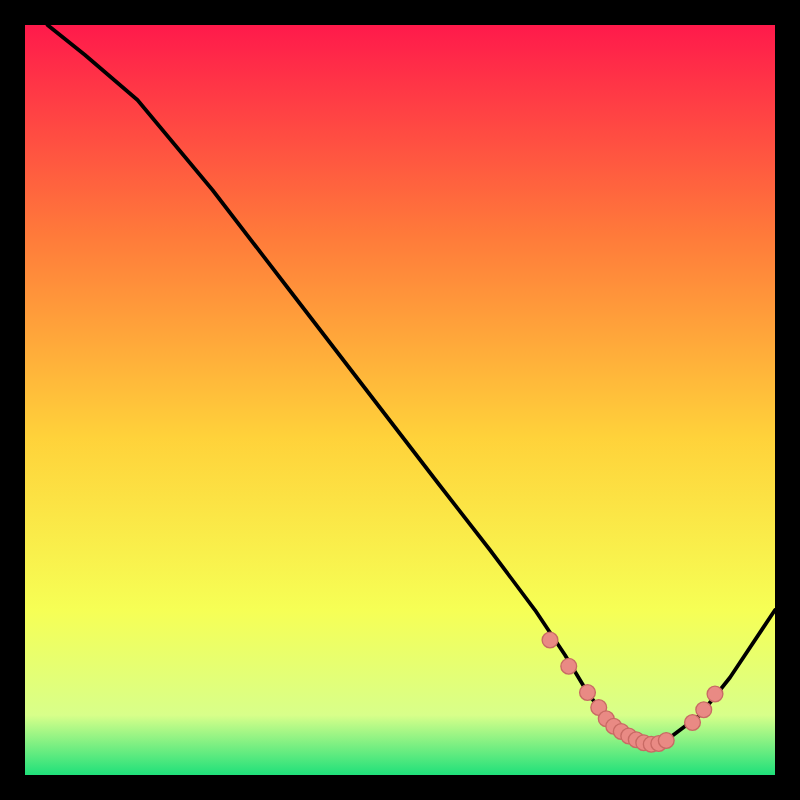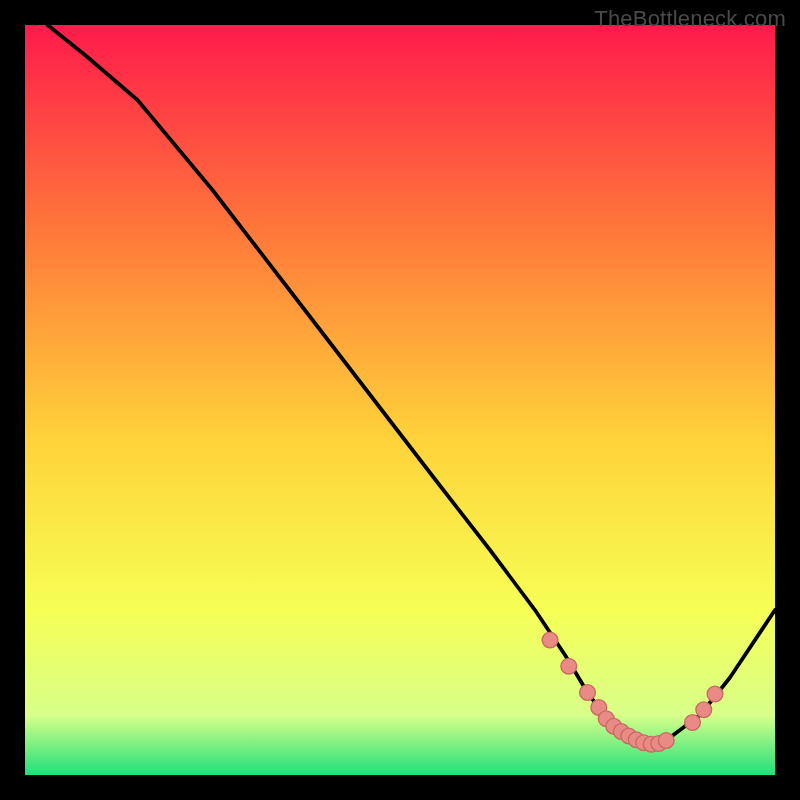--- a/index.html
+++ b/index.html
@@ -43,21 +43,20 @@
     inset: 0;
     width: 100%;
     height: 100%;
     overflow: visible;
   }
 </style>
 </head>
 <body>
 
 <div class="frame">
-  <div class="watermark">TheBottleneck.com</div>
 
   <div class="plot-area">
     <svg class="gradient-bg" viewBox="0 0 100 100" preserveAspectRatio="none">
       <defs>
         <linearGradient id="bg-grad" x1="0" y1="0" x2="0" y2="1">
           <stop id="g0" offset="0%" stop-color="#ff1a4b"></stop>
           <stop id="g1" offset="28%" stop-color="#ff7a3a"></stop>
           <stop id="g2" offset="55%" stop-color="#ffd23a"></stop>
           <stop id="g3" offset="78%" stop-color="#f6ff55"></stop>
           <stop id="g4" offset="92%" stop-color="#d8ff8a"></stop>

